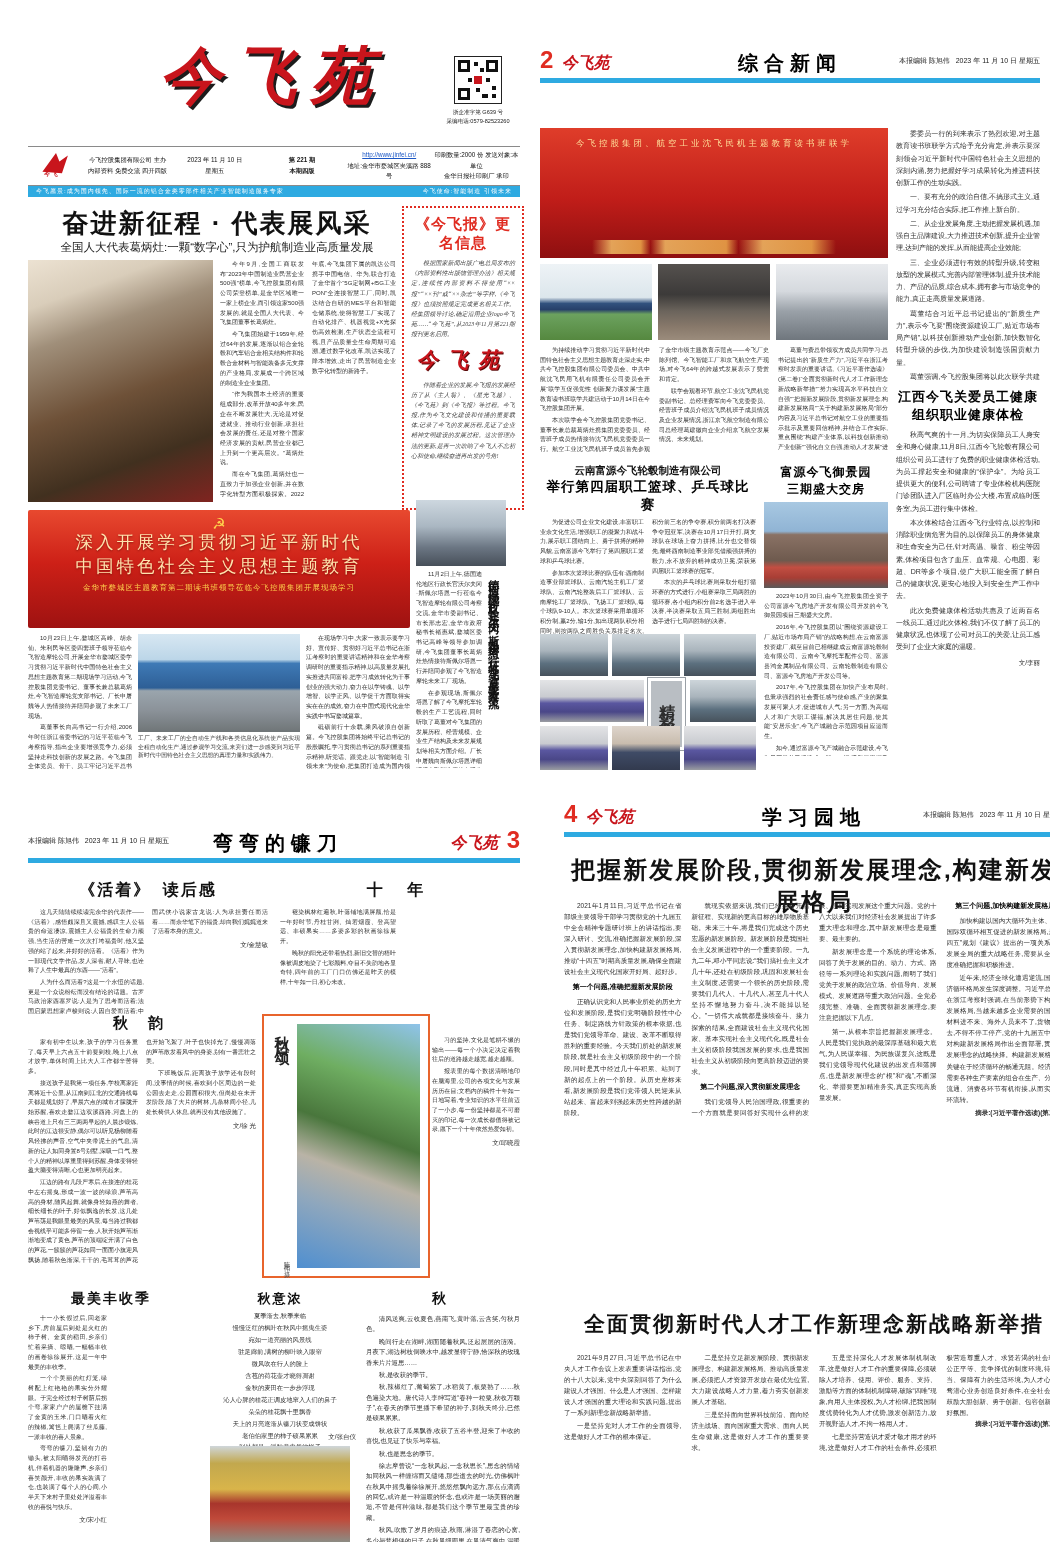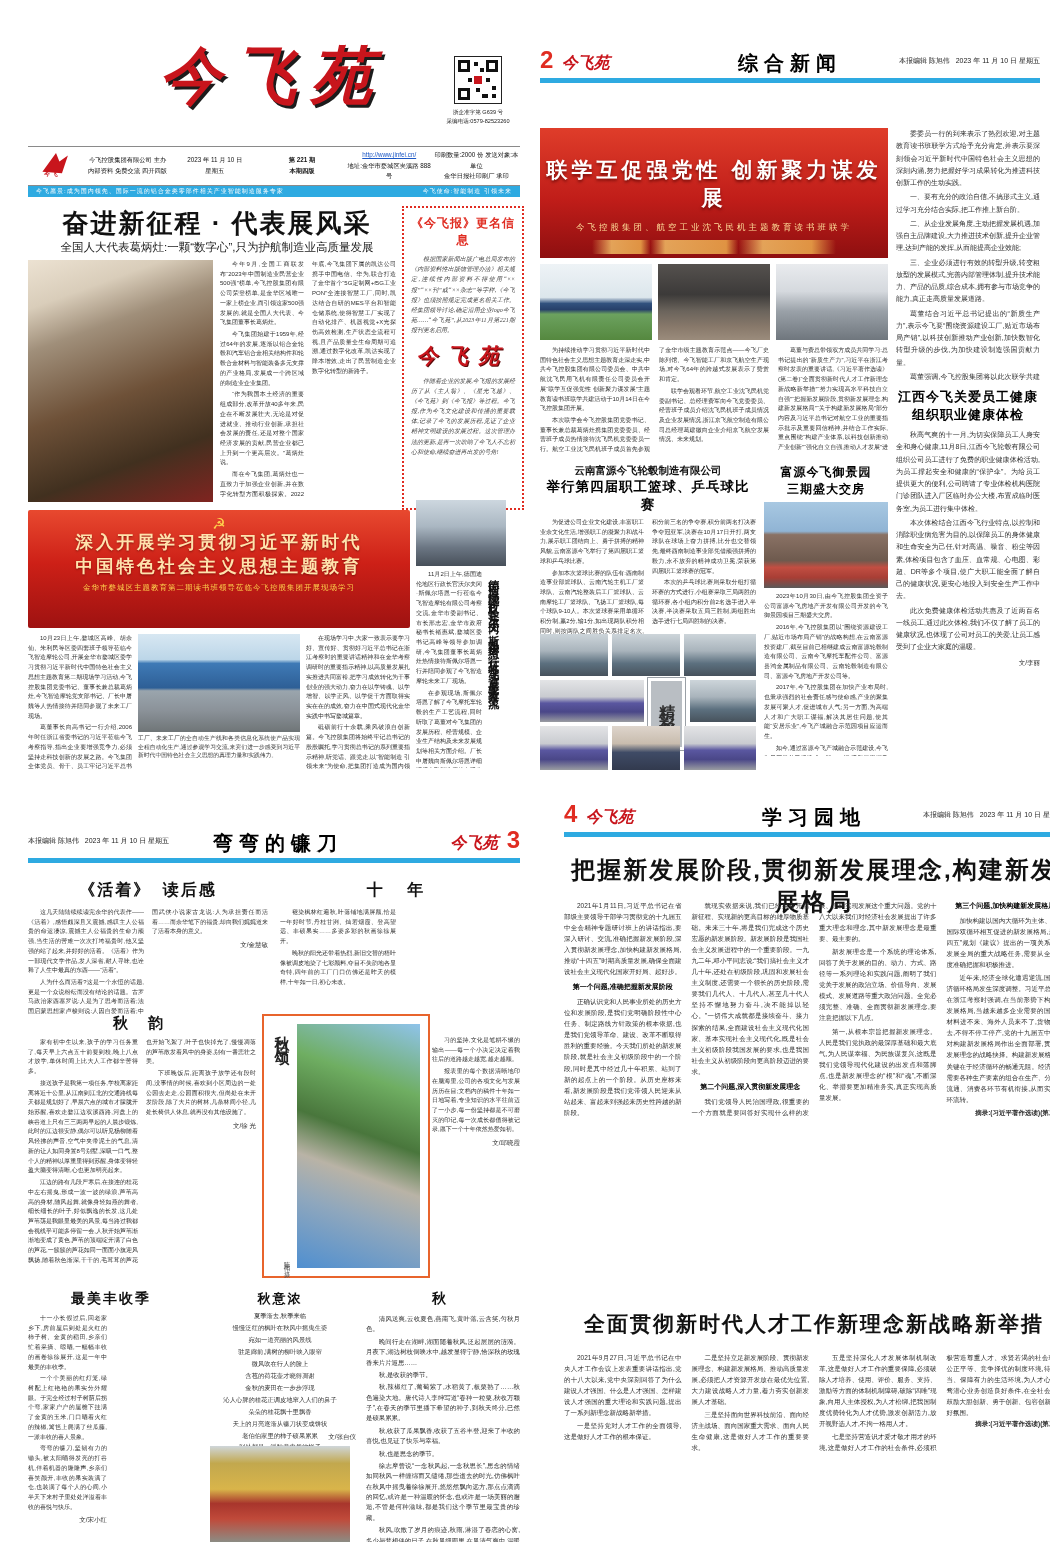--- a/index.html
+++ b/index.html
@@ -30,21 +30,21 @@
   .infocell .url{color:#1a56c4;text-decoration:underline;}
   .bluebar{background:#2eaae1;color:#fff;font-size:6px;display:flex;justify-content:space-between;
      align-items:center;padding:0 8px;letter-spacing:1px;}
   .bluerule{background:#2eaae1;height:5px;}
   .edinfo{font-size:7px;color:#222;}
   .section-title{font-size:20px;font-weight:900;letter-spacing:6px;color:#000;text-align:center;}
   
   .party-banner{background:linear-gradient(180deg,#e8492f 0%,#cd2017 45%,#9e1211 100%);
      border-radius:2px;text-align:center;overflow:hidden;}
   .party-banner .emb{color:#ffd34d;font-size:15px;line-height:1;margin-top:6px;}
-  .party-banner .l{color:#ffe3ad;font-weight:700;font-size:17.5px;letter-spacing:3px;line-height:1.35;
+  .party-banner .l{color:#ffe3ad;font-weight:400;font-size:17.5px;letter-spacing:3px;line-height:1.35;
      text-shadow:0 1px 2px rgba(90,0,0,.6);}
   .party-banner .s{color:#ffd34d;font-size:7.5px;margin-top:5px;letter-spacing:1px;}
   .study-banner{background:linear-gradient(180deg,#df3d2a 0%,#c01d19 55%,#8e0f10 100%);
      text-align:center;overflow:hidden;position:relative;}
   .study-banner .t{color:#fff;font-weight:900;font-size:21px;letter-spacing:4px;margin-top:28px;
      text-shadow:0 2px 3px rgba(80,0,0,.7);}
   .study-banner .s{color:#ffdf9a;font-size:8.5px;letter-spacing:3px;margin-top:10px;}
   .skyline{position:absolute;bottom:4px;left:15%;right:15%;height:14px;
      background:linear-gradient(90deg,transparent 0,#f6c76a 8%,#f1b34f 20%,transparent 24%,#f6c76a 30%,#f1b34f 55%,transparent 60%,#f6c76a 70%,#f1b34f 90%,transparent 100%);
      opacity:.8;border-radius:2px;}
@@ -58,21 +58,21 @@
   .ph-meeting{background:linear-gradient(180deg,#e9ebee 0%,#d5d9de 36%,#9aa1a8 62%,#6f767d 100%);}
   .ph-estate{background:linear-gradient(180deg,#a8c8e2 0%,#90b4d4 34%,#8a7265 38%,#6e5a4e 68%,#c24e42 76%,#a83e35 88%,#5a5a5a 100%);}
   .ph-autumn{background:linear-gradient(200deg,#8fc3ea 0%,#6fae62 25%,#49763c 45%,#b9b3a6 60%,#8fa7bd 75%,#4f8fd0 100%);}
   .ph-harvest{background:linear-gradient(180deg,#cfd6da 0%,#c2a84e 18%,#d9b54a 45%,#a8352c 60%,#c04a3a 76%,#8c8c84 100%);}
   .ph-court{background:linear-gradient(180deg,#cdd5da 0%,#a9b4bc 40%,#5c707f 70%,#47525c 100%);}
   .ph-pingpong{background:linear-gradient(180deg,#e3e4e6 0%,#c9cbd0 40%,#5a57a0 55%,#4a4788 76%,#9a9ca1 100%);}
   .ph-award{background:linear-gradient(180deg,#ded5cc 0%,#c8bcae 40%,#3f4b66 60%,#323a4e 100%);}
   .caption{font-size:5.8px;line-height:1.5;color:#333;text-align:justify;}
   
   .rename-box{border:2px dotted #e02c21;padding:7px 7px;overflow:hidden;}
-  .rename-box h3{margin:0 0 5px;text-align:center;color:#e02c21;font-size:12px;letter-spacing:1px;}
+  .rename-box h3{margin:0 0 5px;text-align:center;color:#e02c21;font-size:15px;letter-spacing:1px;}
   .rename-box p{font-size:6px;line-height:1.7;color:#444;text-align:justify;text-indent:2em;margin:0 0 3px;
      font-family:"Liberation Serif",serif;font-style:italic;}
   .rename-logo{text-align:center;font-family:"Liberation Serif",serif;font-style:italic;font-weight:900;
      color:#c8151c;font-size:21px;letter-spacing:10px;margin:6px 0;text-shadow:1px 1px 0 #5a0a0a;}
   .vtitle{writing-mode:vertical-rl;font-weight:700;font-size:11px;letter-spacing:3.5px;color:#111;line-height:1.25;}
   .moments{writing-mode:vertical-rl;font-size:16px;font-weight:700;letter-spacing:9px;
      background:#b9bec3;color:#2e2e2e;padding:10px 5px;border:3px solid #fff;outline:1px solid #9aa0a6;}
   .art-h1{font-size:10.5px;font-weight:700;text-align:center;color:#111;}
   .art-h2{font-size:13.5px;font-weight:900;text-align:center;color:#000;letter-spacing:1px;}
   .frame{border:2px solid #e8642c;background:#fff;padding:8px;display:flex;}
@@ -206,21 +206,20 @@
     <div class="abs section-title" style="left:140px;top:22px;width:220px;">综合新闻</div>
     <div class="abs edinfo" style="right:0;top:28px;">
       <span>本报编辑</span>
       <span>陈旭伟</span>&nbsp;&nbsp;
       <span>2023 年 11 月 10 日</span>
       <span>星期五</span>
     </div>
     <div class="abs bluerule" style="left:0;top:50px;width:500px;"></div>
 
     <div class="abs study-banner" style="left:0;top:100px;width:348px;height:130px;">
-      <div class="t">联学互促强党性  创新聚力谋发展</div>
       <div class="s">今飞控股集团、航空工业沈飞民机主题教育读书班联学</div>
       <div class="skyline"></div>
     </div>
 
     <div class="abs ph ph-grass" style="left:0;top:236px;width:112px;height:76px;"></div>
     <div class="abs ph ph-workshop" style="left:118px;top:236px;width:112px;height:76px;"></div>
     <div class="abs ph ph-meeting" style="left:236px;top:236px;width:112px;height:76px;"></div>
 
     <div class="abs body-text cols3" style="left:0;top:318px;width:348px;height:112px;column-fill:auto;">
         <p>为持续推动学习贯彻习近平新时代中国特色社会主义思想主题教育走深走实,中共今飞控股集团有限公司委员会、中共中航沈飞民用飞机有限责任公司委员会开展“联学互促强党性 创新聚力谋发展”主题教育读书班联学共建活动于10月14日在今飞控股集团开展。</p>

